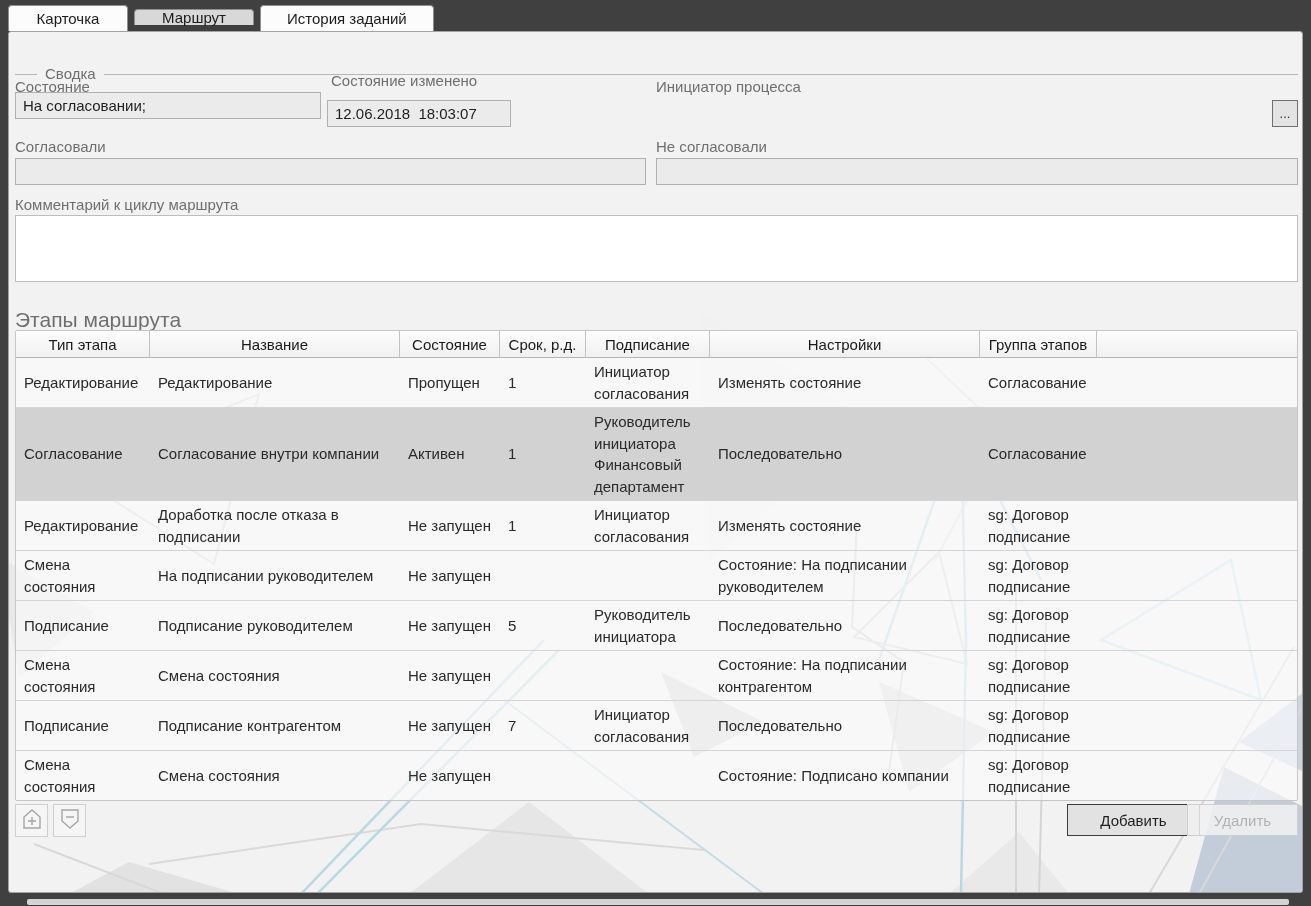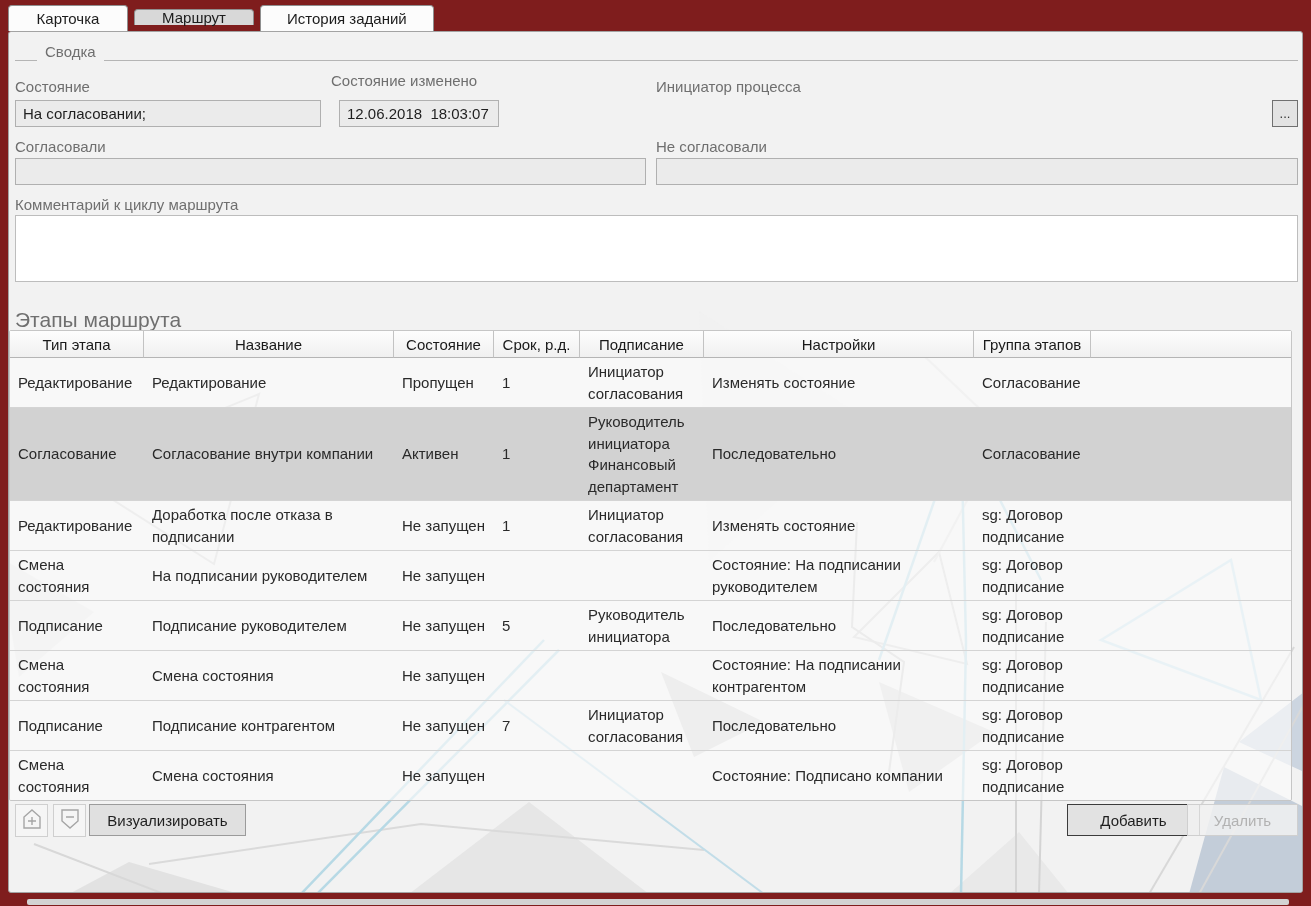--- a/index.html
+++ b/index.html
@@ -1,38 +1,38 @@
 <!DOCTYPE html>
 <html><head>
 <meta charset="utf-8">
 <style>
   * { margin:0; padding:0; box-sizing:border-box; }
   html,body { background:#ffffff; }
   body { font-family:"Liberation Sans","DejaVu Sans",sans-serif; color:#2b2b2b; }
-  .screen { position:relative; width:1311px; height:906px; background:#7f1d1d; overflow:hidden; }
+  .screen { position:relative; width:1311px; height:906px; background:#404040; overflow:hidden; }
 
   
   .tab-bar { position:absolute; left:8px; top:2px; height:29px; display:flex; gap:6px; z-index:5; }
   .tab {
     height:26px; margin-top:3px; padding:0 26px; min-width:120px;
     display:flex; align-items:center; justify-content:center;
     background:#fcfcfc; border:1px solid #8f8f8f; border-bottom:none;
     border-radius:4px 4px 0 0; font-size:15px; color:#1c1c1c; cursor:default;
   }
   .tab.active { height:16px; margin-top:7px; background:#d8d8d8; }
 
   
   .panel {
     position:absolute; left:8px; top:31px; width:1295px; height:862px;
     background:#f2f2f2; border:1px solid #a3a3a3; border-radius:3px; overflow:hidden;
   }
   .panel-bg { position:absolute; left:0; top:0; width:1295px; height:862px; z-index:0; }
 
   
-  .groupbox-top { position:absolute; left:6px; top:20px; width:1283px; display:flex; align-items:center; z-index:2; }
+  .groupbox-top { position:absolute; left:6px; top:42px; width:1283px; display:flex; z-index:2; }
   .gb-line { border-top:1px solid #b5b5b5; height:1px; }
   .gb-line.short { width:22px; }
   .gb-line.long { flex:1; }
   .gb-label { font-size:15px; color:#6f6f6f; padding:0 8px; position:relative; top:-9px; }
 
   .field-label { position:absolute; font-size:15px; color:#6f6f6f; z-index:2; white-space:nowrap; }
   .field {
     position:absolute; height:27px; border:1px solid #a6a6a6; background:#ffffff;
     font-family:inherit; font-size:15px; color:#1f1f1f; padding:0 7px; z-index:2;
   }
@@ -43,21 +43,21 @@
   }
   .comment-area {
     position:absolute; left:6px; top:183px; width:1283px; height:67px;
     background:#ffffff; border:1px solid #bdbdbd; resize:none; z-index:2;
     font-family:inherit; font-size:15px; padding:4px 7px;
   }
 
   
   .stages-label { position:absolute; left:6px; top:276px; font-size:21px; color:#6f6f6f; z-index:2; }
   table.stages {
-    position:absolute; left:0; top:298px; width:1283px; z-index:2;
+    position:absolute; left:6px; top:298px; width:1283px; z-index:2;
     border-collapse:separate; border-spacing:0; table-layout:fixed;
     border:1px solid #c6c6c6; border-radius:2px; font-size:15px;
   }
   col.c0{width:134px} col.c1{width:250px} col.c2{width:100px} col.c3{width:86px}
   col.c4{width:124px} col.c5{width:270px} col.c6{width:117px} col.c7{width:auto}
   .stages th {
     background:linear-gradient(#fdfdfd,#f0f0f0); border-bottom:1px solid #b5b5b5;
     border-right:1px solid #c3c3c3; height:27px; font-weight:normal; color:#1a1a1a;
     text-align:center; padding:0 4px; white-space:nowrap; overflow:hidden;
   }
@@ -123,24 +123,24 @@
       <line x1="495" y1="668" x2="755" y2="862" stroke="#c2dde8" stroke-width="2"></line>
     </svg>
 
     <div class="groupbox-top">
       <div class="gb-line short"></div>
       <span class="gb-label">Сводка</span>
       <div class="gb-line long"></div>
     </div>
 
     <span class="field-label" style="left:6px; top:46px;">Состояние</span>
-    <input class="field readonly" style="left: 6px; top: 68px; width: 306px;" readonly="" value="На согласовании;">
+    <input class="field readonly" style="left: 6px; top: 60px; width: 306px;" readonly="" value="На согласовании;">
 
     <span class="field-label" style="left:322px; top:40px;">Состояние изменено</span>
-    <input class="field readonly" style="left: 330px; top: 68px; width: 160px;" readonly="" value="12.06.2018  18:03:07">
+    <input class="field readonly" style="left: 318px; top: 68px; width: 184px;" readonly="" value="12.06.2018  18:03:07">
 
     <span class="field-label" style="left:647px; top:46px;">Инициатор процесса</span>
     <button class="browse-btn" style="left:1263px; top:68px;">...</button>
 
     <span class="field-label" style="left:6px; top:106px;">Согласовали</span>
     <input class="field readonly" style="left: 6px; top: 126px; width: 631px;" readonly="" value="">
 
     <span class="field-label" style="left:647px; top:106px;">Не согласовали</span>
     <input class="field readonly" style="left: 647px; top: 126px; width: 642px;" readonly="" value="">
 
@@ -266,20 +266,19 @@
       </span>
     </button>
     <button class="footer-btn icon-btn" style="left:44px; top:772px;">
       <span>
         <svg width="22" height="22" viewBox="0 0 22 22">
             <polygon points="3,2 19,2 19,13 11,20 3,13" fill="none" stroke="#a5a5a5" stroke-width="1.4"></polygon>
             <line x1="7" y1="9" x2="15" y2="9" stroke="#a5a5a5" stroke-width="1.4"></line>
           </svg>
       </span>
     </button>
-    <button class="footer-btn visualize-btn">Визуализировать</button>
     <button class="footer-btn add-btn">Добавить</button>
     <button class="footer-btn delete-btn">Удалить</button>
 
   </div>
 
   <div class="bottom-strip"></div>
 </div>
 
 </body></html>

